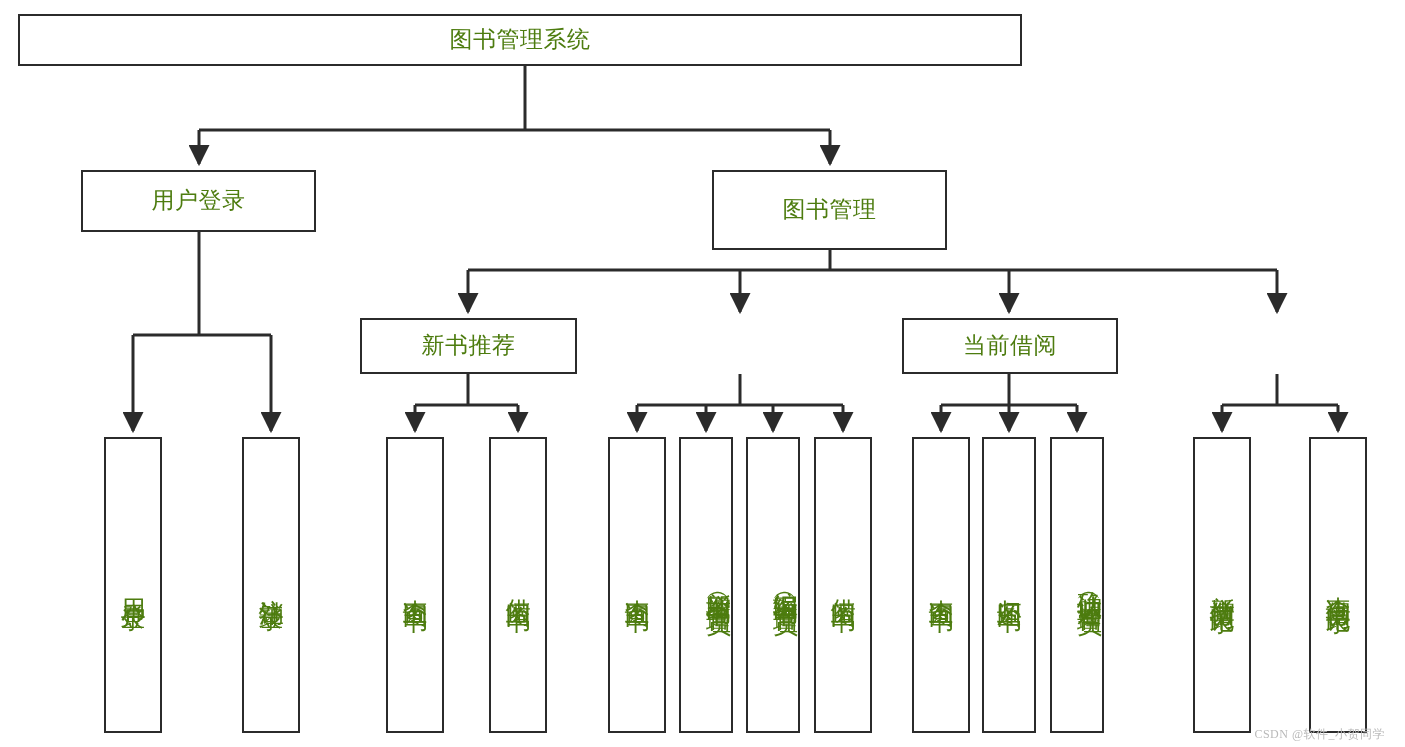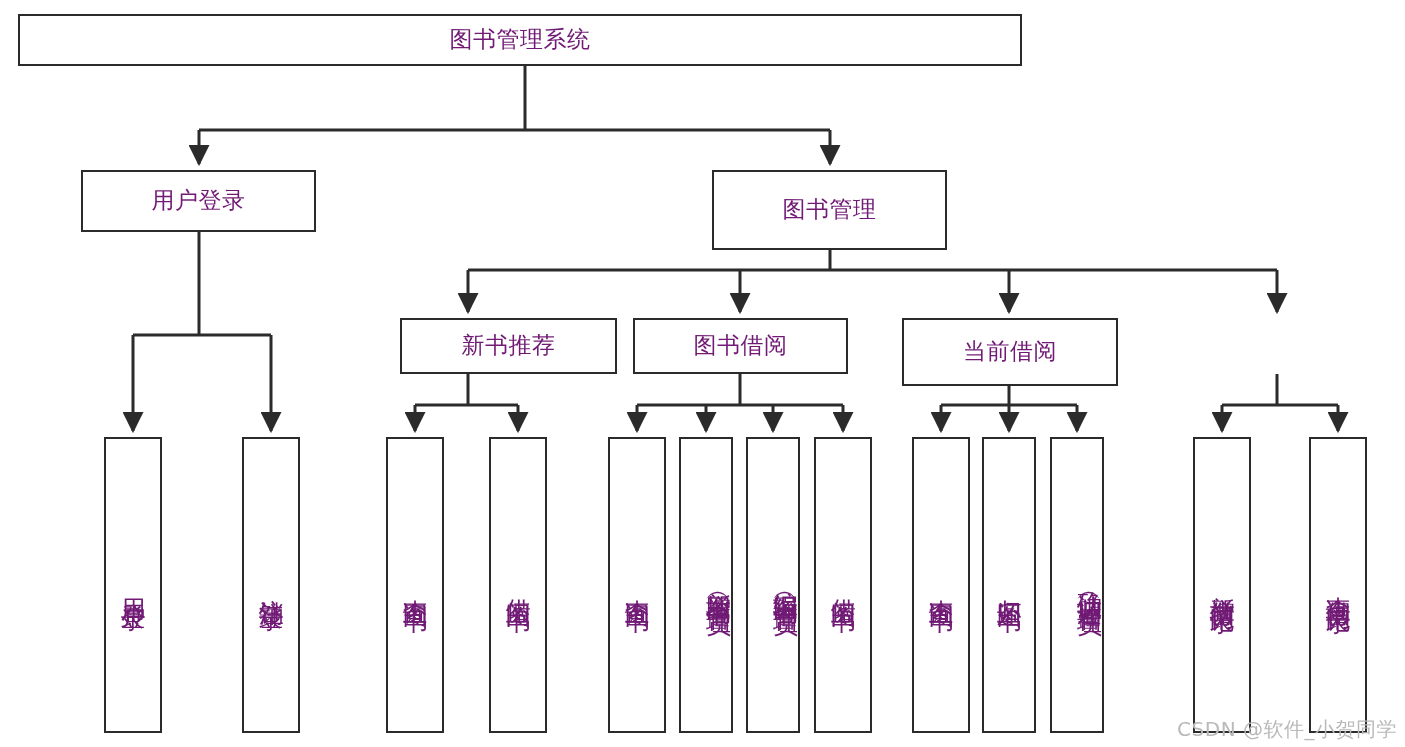--- a/index.html
+++ b/index.html
@@ -27,21 +27,21 @@
     pointer-events: none;
   }
   .node {
     position: absolute;
     box-sizing: border-box;
     border: 2px solid #2b2b2b;
     background: #ffffff;
     display: flex;
     align-items: center;
     justify-content: center;
-    color: #701a75;
+    color: #4d7c0f;
     line-height: 1.02;
   }
   .node.h {
     font-size: 23px;
     letter-spacing: 0.5px;
   }
   .node.v {
     writing-mode: vertical-rl;
     text-orientation: upright;
     font-size: 25px;
@@ -51,26 +51,27 @@
   .node.v.top {
     align-items: flex-start;
     justify-content: center;
   }
   .node-label {
     display: block;
     white-space: nowrap;
   }
   #watermark {
     position: absolute;
-    right: 8px;
+    right: 20px;
     bottom: 4px;
-    font-size: 20px;
+    font-size: 12px;
     color: #b9b9b9;
     white-space: nowrap;
     letter-spacing: 0.5px;
+    font-family: Liberation Serif, serif;
   }
 </style>
 </head>
 <body>
 
 <div id="canvas">
 
   <svg id="edges" viewBox="0 0 1405 747" xmlns="http://www.w3.org/2000/svg">
     <defs>
       <marker id="arrow" viewBox="0 0 10 10" refX="9" refY="5" markerWidth="7" markerHeight="7" orient="auto-start-reverse">
@@ -127,27 +128,24 @@
     <span class="node-label">图书管理系统</span>
   </div>
 
   <div class="node h" style="left:81px; top:170px; width:235px; height:62px;">
     <span class="node-label">用户登录</span>
   </div>
   <div class="node h" style="left:712px; top:170px; width:235px; height:80px;">
     <span class="node-label">图书管理</span>
   </div>
 
-  <div class="node h" style="left:360px; top:318px; width:217px; height:56px;margin-left:40px;">
+  <div class="node h" style="left:360px; top:318px; width:217px; height:56px;">
     <span class="node-label">新书推荐</span>
   </div>
-  <div class="node h" style="left:633px; top:318px; width:215px; height:56px;">
-    <span class="node-label">图书借阅</span>
-  </div>
-  <div class="node h" style="left:902px; top:318px; width:216px; height:68px;">
+  <div class="node h" style="left:902px; top:318px; width:216px; height:56px;">
     <span class="node-label">当前借阅</span>
   </div>
 
   <div class="node v" style="left:104px; top:437px; width:58px; height:296px;">
     <span class="node-label">用户登录</span>
   </div>
   <div class="node v" style="left:242px; top:437px; width:58px; height:296px;">
     <span class="node-label">注销登录</span>
   </div>
 

